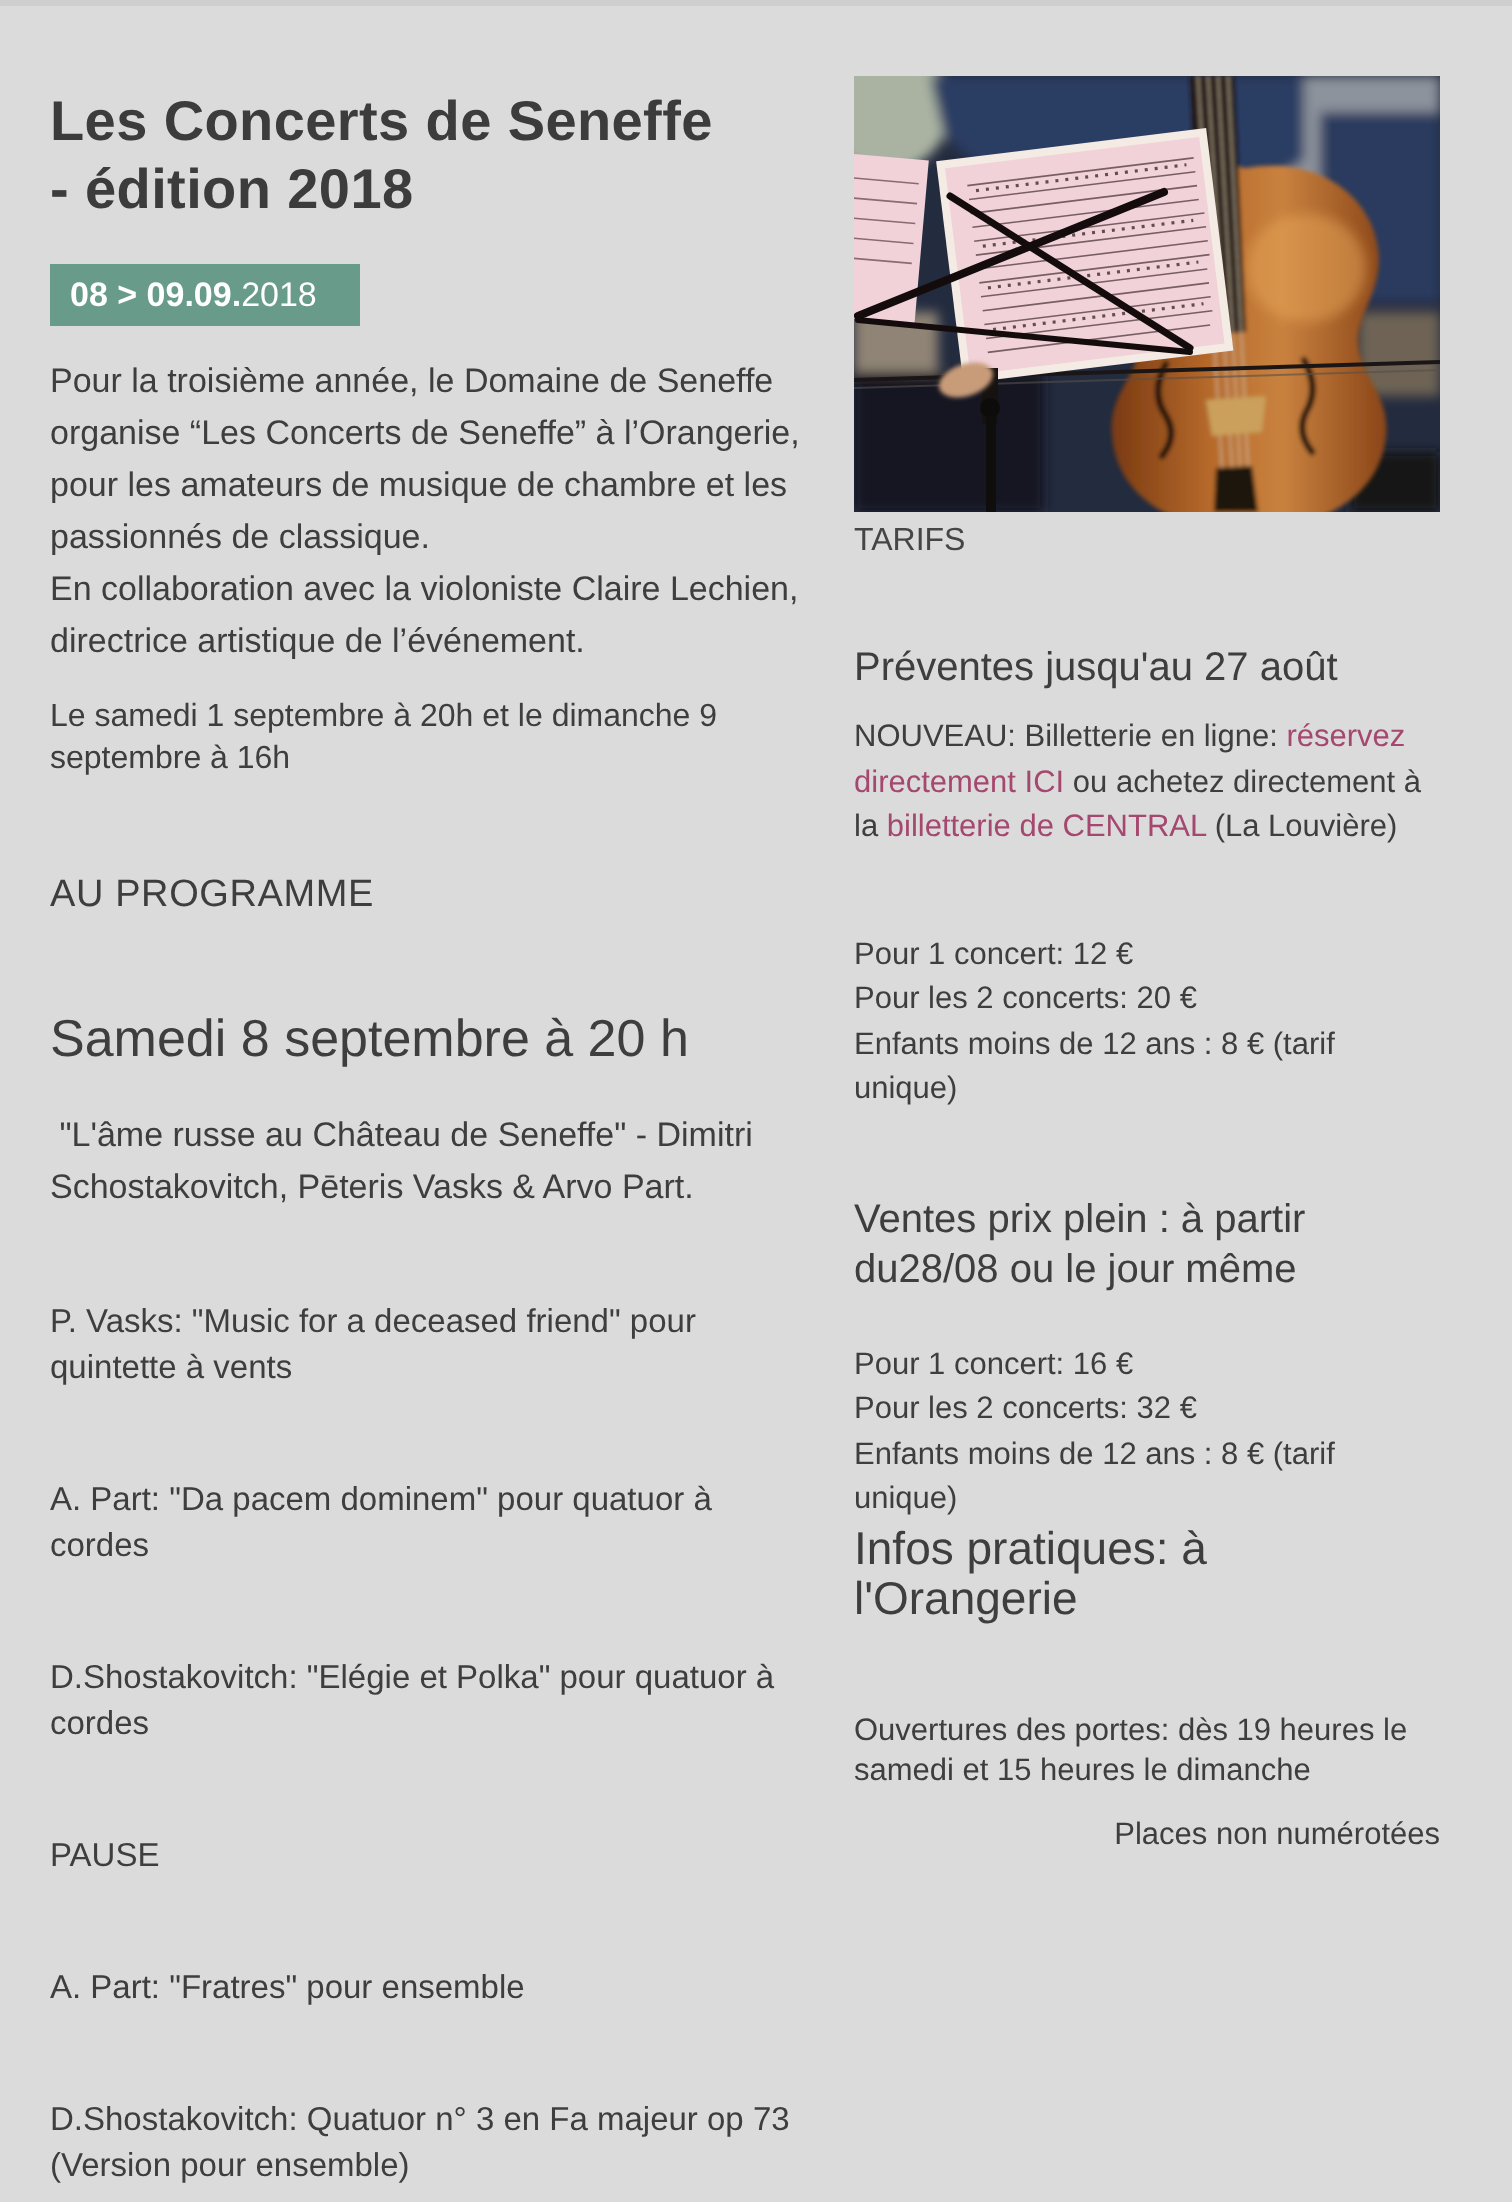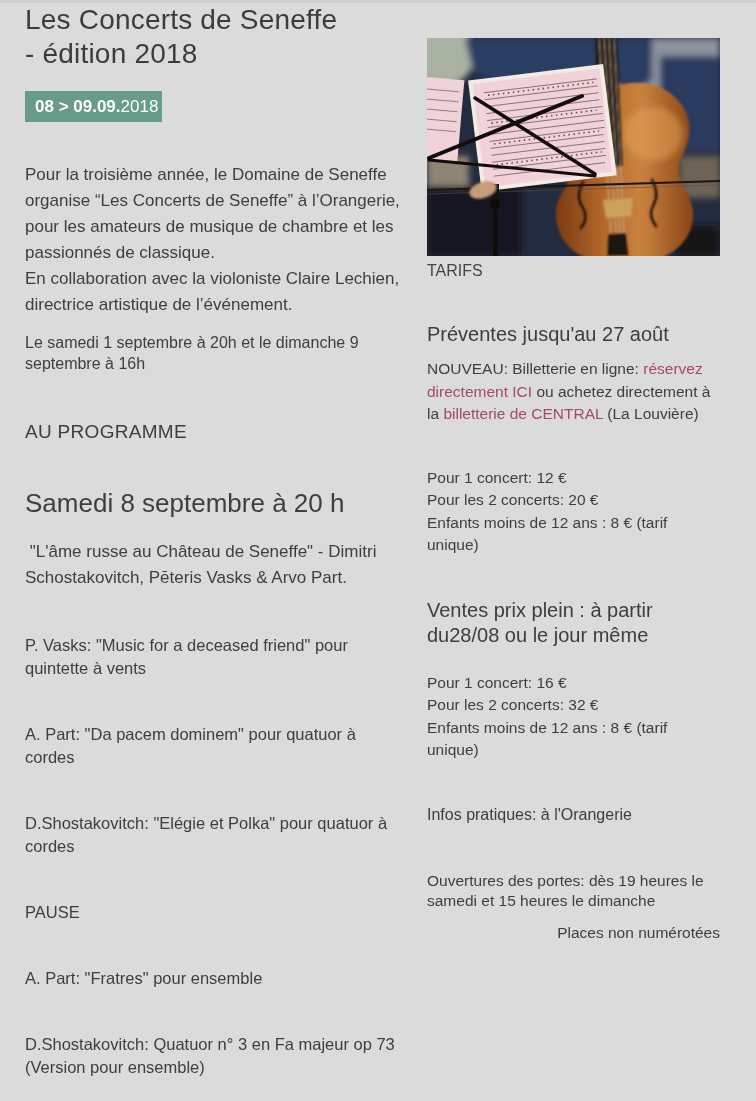--- a/index.html
+++ b/index.html
@@ -10,48 +10,48 @@
     font-family: "Liberation Sans", "DejaVu Sans", sans-serif;
     color: var(--text, #3e3e3e);
     border-top: 3px solid #cfcfcf;
   }
   .columns { display:flex; padding: 0 36px 0 25px; }
   .col-left  { flex: 0 0 375px; width:375px; }
   .col-right { flex: 0 0 293px; width:293px; margin-left:27px; }
 
   
   .page-title {
-    font-size:28px; font-weight:400;
+    margin-top:41px; font-size:28px; font-weight:700;
     line-height:34px; color:#3c3c3c; letter-spacing:0.2px;
   }
   .date-badge {
     display:inline-block; margin-top:20px;
     background: var(--badge_bg, #689b8a); color:#ffffff;
-    font-size:17px; line-height:1; padding:7px 4px 7px 10px;
+    font-size:17px; line-height:1; padding:7px 22px 7px 10px;
   }
   .date-badge .bold { font-weight:700; }
-  .intro { margin-top:40px; font-size:17px; line-height:26px; }
+  .intro { margin-top:15px; font-size:17px; line-height:26px; }
   .dates-line { margin-top:14px; font-size:16px; line-height:21px; }
   .program-label { margin-top:47px; font-size:19px; font-weight:400; letter-spacing:0.3px; }
   .saturday-heading { margin-top:45px; font-size:26px; font-weight:400; line-height:31px; }
   .saturday-subtitle { margin-top:20px; font-size:17px; line-height:26px; white-space:pre-wrap; }
   .program-item { margin-top:43px; font-size:16.5px; line-height:23px; }
 
   
   .photo-frame { margin-top:35px; width:293px; height:218px; overflow:hidden; background:#232b3f; }
   .photo-frame svg { display:block; }
   .photo-caption { margin-top:6px; font-size:16px; color:#454545; }
   .tarifs-heading { margin-top:42px; font-size:20px; font-weight:400; line-height:25px; }
   .billetterie { margin-top:11px; font-size:15.5px; line-height:22.5px; }
   .billetterie a { color: var(--link, #a5486f); text-decoration:none; cursor:pointer; }
   .price-block { margin-top:41px; font-size:15.5px; }
   .price-line { line-height:22.5px; }
   .price-block.second { margin-top:24px; }
   .ventes-heading { margin-top:41px; font-size:20px; font-weight:400; line-height:25px; }
-  .infos-heading { margin-top:40px; font-size:16px; font-weight:400; line-height:25px; }
+  .infos-heading { font-size:23px; font-weight:400; line-height:25px; }
   .infos-line { margin-top:44px; font-size:15.5px; line-height:20px; }
   .infos-line + .infos-line { margin-top:12px;text-align:right; }
 </style>
 </head>
 <body>
 
 <div class="columns">
 
   <div class="col-left">
 

